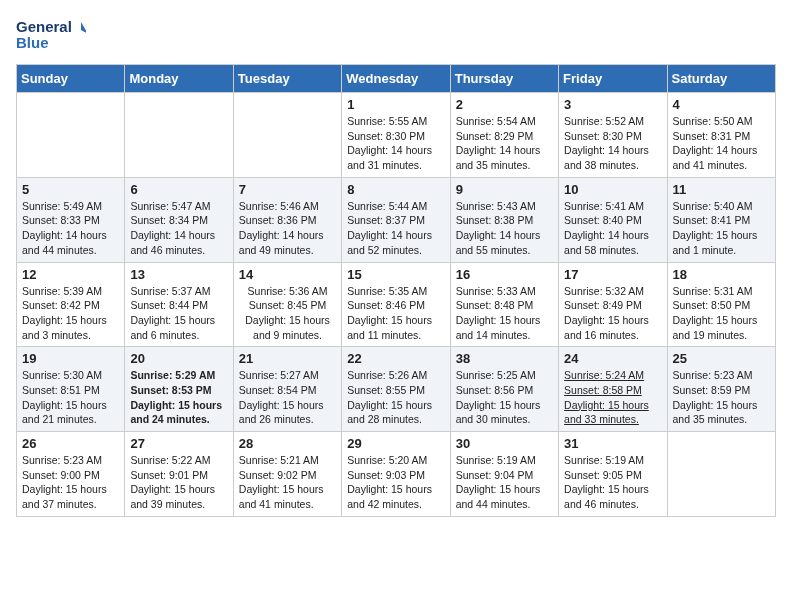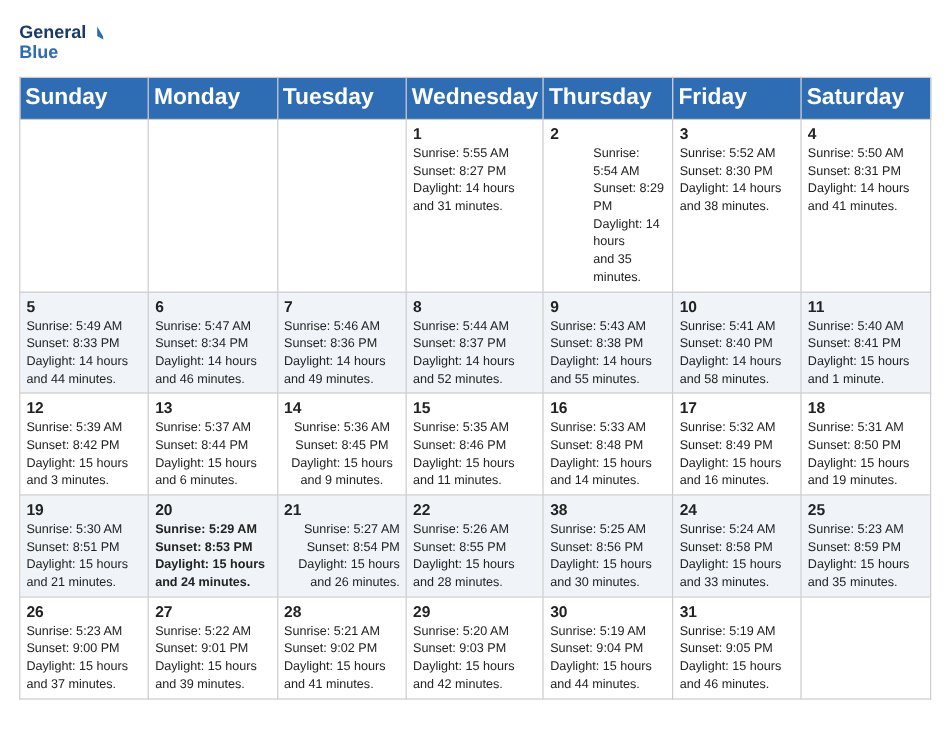--- a/index.html
+++ b/index.html
@@ -34,21 +34,21 @@
       color: #333;
     }
     .calendar {
       width: 100%;
       border-collapse: collapse;
       border: 1px solid #ccc;
     }
     .calendar th {
       background: #2e6db4;
       color: #fff;
-      font-size: 19px;
+      font-size: 13px;
       font-weight: bold;
       padding: 6px 4px;
       text-align: left;
       border: 1px solid #ccc;
     }
     .calendar td {
       vertical-align: top;
       padding: 4px 5px;
       border: 1px solid #ccc;
       font-size: 11px;
@@ -106,27 +106,27 @@
       </tr>
   </thead>
   <tbody id="calendar-body">
   <tr>
         <td class="empty-cell"></td>
         <td class="empty-cell"></td>
         <td class="empty-cell"></td>
         <td>
           <div class="day-number">1</div>
           <div class="day-info" style="white-space: pre-line;">Sunrise: 5:55 AM
-Sunset: 8:27 PM
+Sunset: 8:30 PM
 Daylight: 14 hours
 and 31 minutes.</div>
         </td>
         <td>
           <div class="day-number">2</div>
-          <div class="day-info" style="white-space: pre-line; margin-left: 36px;">Sunrise: 5:54 AM
+          <div class="day-info" style="white-space: pre-line;">Sunrise: 5:54 AM
 Sunset: 8:29 PM
 Daylight: 14 hours
 and 35 minutes.</div>
         </td>
         <td>
           <div class="day-number">3</div>
           <div class="day-info" style="white-space: pre-line;">Sunrise: 5:52 AM
 Sunset: 8:30 PM
 Daylight: 14 hours
 and 38 minutes.</div>
@@ -251,42 +251,42 @@
         </td>
         <td>
           <div class="day-number">20</div>
           <div class="day-info" style="white-space: pre-line; font-weight: bold;">Sunrise: 5:29 AM
 Sunset: 8:53 PM
 Daylight: 15 hours
 and 24 minutes.</div>
         </td>
         <td>
           <div class="day-number">21</div>
-          <div class="day-info" style="white-space: pre-line; text-align: right;">Sunrise: 5:27 AM
+          <div class="day-info" style="white-space: pre-line;">Sunrise: 5:27 AM
 Sunset: 8:54 PM
 Daylight: 15 hours
 and 26 minutes.</div>
         </td>
         <td>
           <div class="day-number">22</div>
           <div class="day-info" style="white-space: pre-line;">Sunrise: 5:26 AM
 Sunset: 8:55 PM
 Daylight: 15 hours
 and 28 minutes.</div>
         </td>
         <td>
           <div class="day-number">38</div>
           <div class="day-info" style="white-space: pre-line;">Sunrise: 5:25 AM
 Sunset: 8:56 PM
 Daylight: 15 hours
 and 30 minutes.</div>
         </td>
         <td>
           <div class="day-number">24</div>
-          <div class="day-info" style="white-space: pre-line;">Sunrise: 5:24 AM
+          <div class="day-info" style="white-space: pre-line; text-decoration: underline;">Sunrise: 5:24 AM
 Sunset: 8:58 PM
 Daylight: 15 hours
 and 33 minutes.</div>
         </td>
         <td>
           <div class="day-number">25</div>
           <div class="day-info" style="white-space: pre-line;">Sunrise: 5:23 AM
 Sunset: 8:59 PM
 Daylight: 15 hours
 and 35 minutes.</div>

